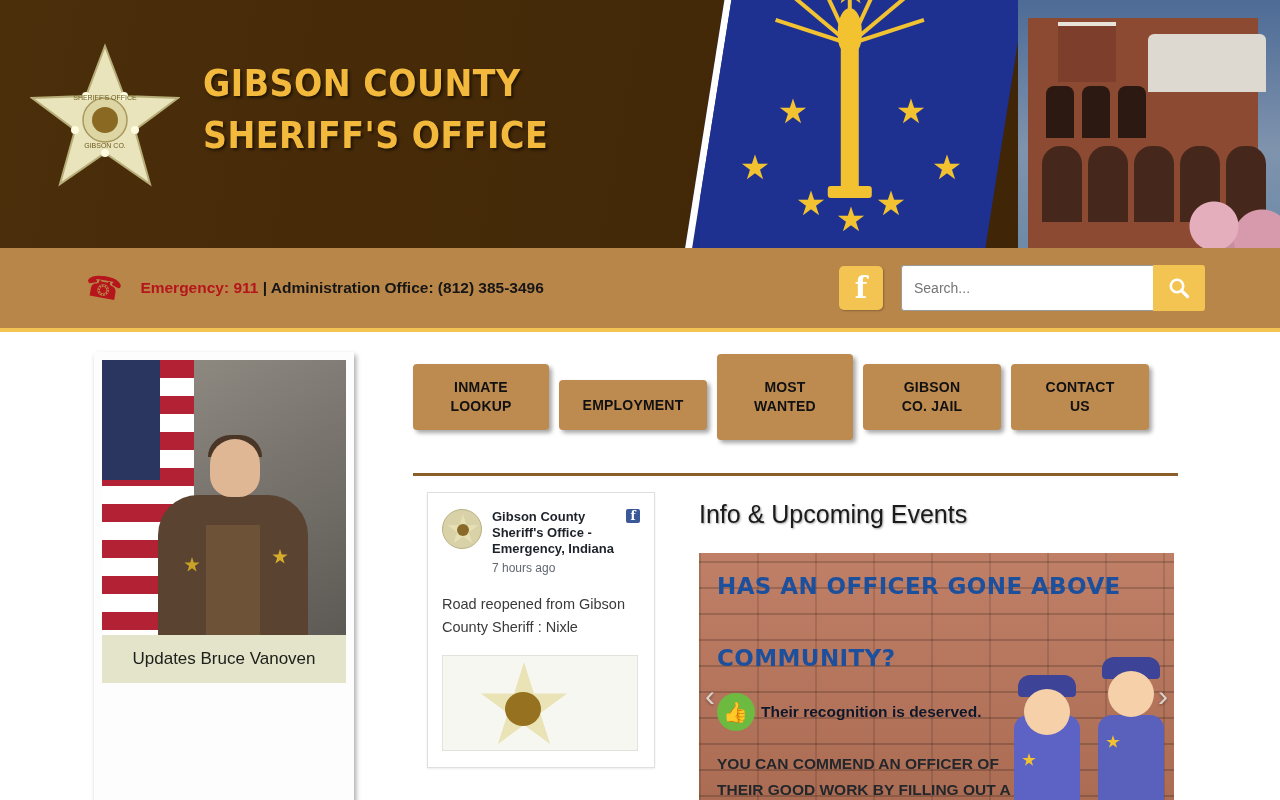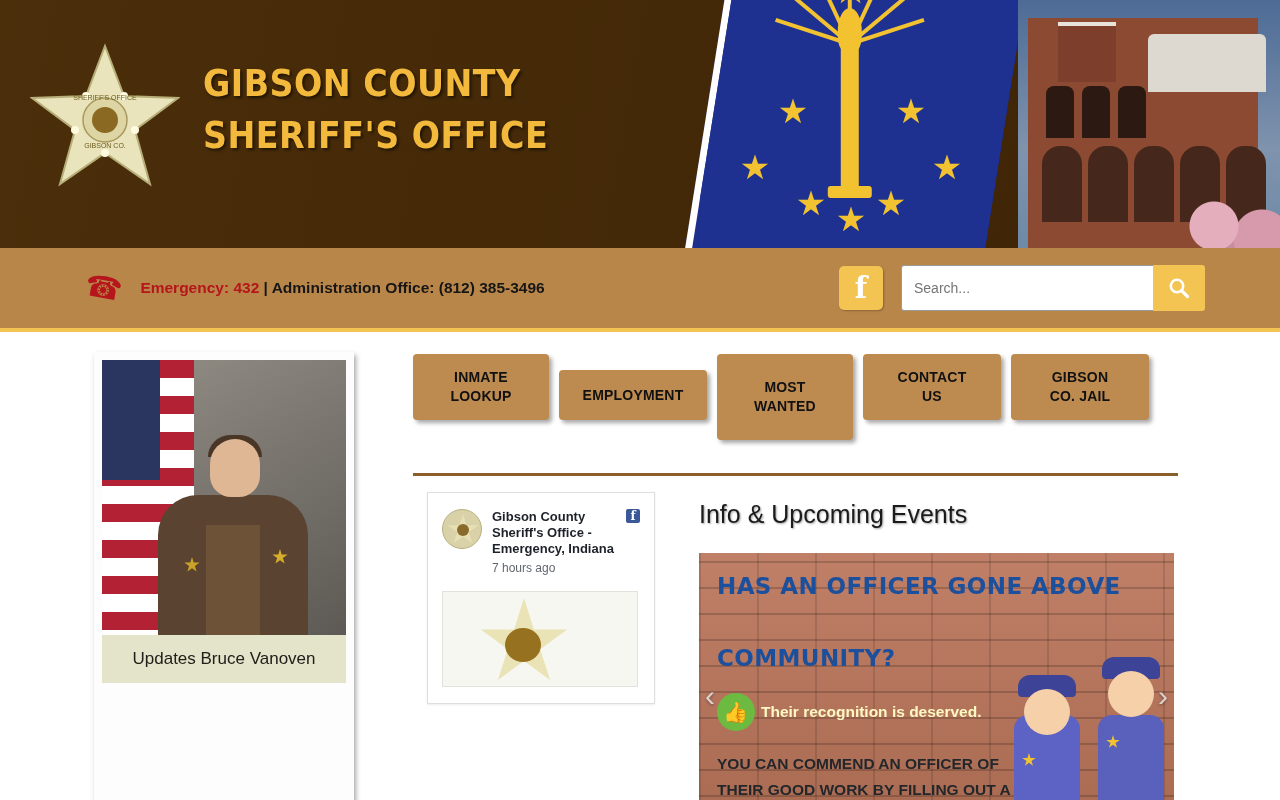--- a/index.html
+++ b/index.html
@@ -305,21 +305,21 @@
     font-size: 17px;
     color: #20201c;
   }
 
   
   .navbtns {
     position: absolute;
     left: 413px; top: 22px;
     width: 775px;
     display: flex;
-    align-items: flex-start;
+    align-items: center;
     gap: 10px;
   }
   .navbtn {
     background: #bd8a4f;
     color: #111;
     font-weight: bold;
     font-size: 14px;
     letter-spacing: 0.2px;
     text-align: center;
     border-radius: 4px;
@@ -456,21 +456,21 @@
     font-size: 23px;
     letter-spacing: 0.4px;
     text-transform: uppercase;
   }
   .ev-l1 { top: 20px; }
   .ev-l2 { top: 56px; }
   .ev-l3 { top: 92px; }
   .ev-sub {
     position: absolute;
     left: 62px; top: 150px;
-    color: #fef9c3;
+    color: #0f172a;
     font-size: 15.5px;
     font-weight: bold;
   }
   .thumb-circle {
     position: absolute;
     left: 18px; top: 140px;
     width: 38px; height: 38px;
     border-radius: 50%;
     background: #6cba3f;
     display: flex; align-items: center; justify-content: center;
@@ -600,21 +600,21 @@
           <div class="ch-arch"></div>
       </div>
       <div class="ch-tree"></div>
     </div>
   </div>
 </div>
 
 <div class="contact-bar">
   <div class="phone-icon">☎</div>
   <div class="contact-text">
-    <span class="emg">Emergency: 432</span><span> | </span><span>Administration Office: (812) 385-3496</span>
+    <span class="emg">Emergency: 911</span><span> | </span><span>Administration Office: (812) 385-3496</span>
   </div>
 
   <div class="contact-right">
     <div class="fb-square">f</div>
     <div class="search-wrap">
       <input class="search-input" type="text" placeholder="Search..." style="">
       <button class="search-btn">
         <svg viewBox="0 0 24 24">
           <circle cx="10" cy="10" r="6.2" fill="none" stroke="#ffffff" stroke-width="2.6"></circle>
           <line x1="14.6" y1="14.6" x2="20.5" y2="20.5" stroke="#ffffff" stroke-width="3.2" stroke-linecap="round"></line>
@@ -642,41 +642,42 @@
     </div>
     <div class="sheriff-name">Updates Bruce Vanoven</div>
   </div>
 
   <div class="navbtns">
     <div class="navbtn b1">INMATE
 LOOKUP</div>
     <div class="navbtn b2">EMPLOYMENT</div>
     <div class="navbtn b3">MOST
 WANTED</div>
+    <div class="navbtn b5">GIBSON
+CO. JAIL</div>
     <div class="navbtn b4">CONTACT
 US</div>
-    <div class="navbtn b5">GIBSON
-CO. JAIL</div>
   </div>
 
   <div class="hr-gold"></div>
 
   <div class="col-left">
     <div class="fb-card">
       <div class="fb-head">
         <div class="fb-avatar">
           <div class="mini-star"></div>
             <div class="mini-dot"></div>
         </div>
         <div class="fb-meta">
           <div class="fb-page">Gibson County Sheriff's Office - Emergency, Indiana</div>
           <div class="fb-time">7 hours ago</div>
         </div>
         <div class="fb-f">f</div>
       </div>
+      <div class="fb-text">Road reopened from Gibson County Sheriff : Nixle</div>
       <div class="fb-img">
         <div class="big-star"></div>
           <div class="big-dot"></div>
       </div>
     </div>
   </div>
 
   <div class="col-right">
     <h2 class="sec-title">Info &amp; Upcoming Events</h2>
     <div class="events-banner">

